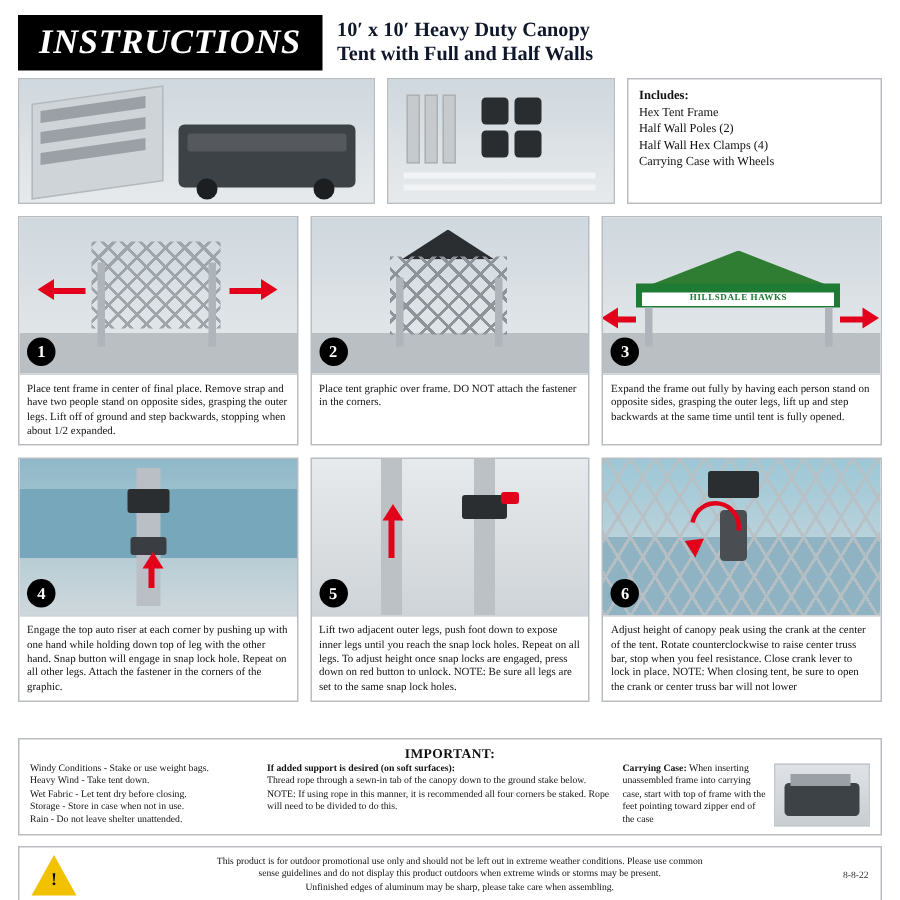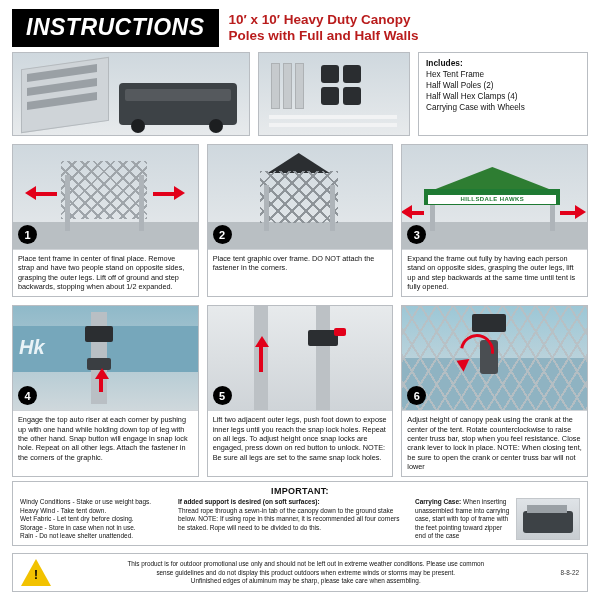--- a/index.html
+++ b/index.html
@@ -1,23 +1,23 @@
 <!DOCTYPE html>
 <html><head>
 <meta charset="utf-8">
 <style>
   html,body{margin:0;padding:0;background:#ffffff;}
   body{width:600px;height:600px;font-family:"Liberation Sans",sans-serif;color:#111;}
-  .page{position:relative;width:600px;height:600px;box-sizing:border-box;padding:10px 12px;}
+  .page{position:relative;width:600px;height:600px;box-sizing:border-box;padding:10px 12px;font-family:Liberation Serif, serif;}
 
   
   .header{display:flex;align-items:center;gap:10px;height:36px;}
   .instr-badge{background:#000;color:#fff;font-weight:bold;font-style:italic;
     font-size:23px;letter-spacing:.5px;padding:5px 14px 6px 14px;white-space:nowrap;}
-  .title-block{font-size:13.5px;font-weight:bold;line-height:1.15;color:#b91c1c;}
+  .title-block{font-size:13.5px;font-weight:bold;line-height:1.15;color:#0f172a;}
 
   
   .includes-row{display:flex;gap:8px;margin-top:6px;height:84px;}
   .img-box{border:1px solid #b9bdc2;background:#e8ebee;position:relative;overflow:hidden;}
   .case-img{width:236px;}
   .parts-img{width:150px;background:#eef0f2;}
   .includes-text{flex:1;border:1px solid #b9bdc2;background:#fff;padding:5px 7px;
     font-size:8.2px;line-height:1.33;}
   .includes-text b{font-size:8.4px;}
 
@@ -34,21 +34,21 @@
   
   .arrow{position:absolute;z-index:5;}
   .arrow-l,.arrow-r{width:0;height:0;border-top:7px solid transparent;border-bottom:7px solid transparent;}
   .arrow-l{border-right:11px solid #e2001a;}
   .arrow-r{border-left:11px solid #e2001a;}
   .arrow-u{width:0;height:0;border-left:7px solid transparent;border-right:7px solid transparent;border-bottom:11px solid #e2001a;}
   .bar-h{position:absolute;height:4px;background:#e2001a;z-index:5;}
   .bar-v{position:absolute;width:4px;background:#e2001a;z-index:5;}
 
   
-  .important-row{display:flex;gap:8px;margin-top:4px;justify-content:center;}
+  .important-row{display:flex;gap:8px;margin-top:24px;justify-content:center;}
   .imp-box{flex:1;border:1px solid #b9bdc2;background:#fff;padding:4px 7px 5px 7px;}
   .imp-title{text-align:center;font-size:9px;font-weight:bold;letter-spacing:.3px;}
   .imp-cols{display:flex;gap:8px;margin-top:2px;}
   .imp-col{font-size:6.5px;line-height:1.3;flex:1;}
   .imp-col.narrow{flex:0 0 150px;}
   .carry-col{flex:0 0 165px;font-size:6.5px;line-height:1.3;display:flex;gap:4px;}
   .carry-img{width:62px;background:#dfe3e7;border:1px solid #c3c7cb;position:relative;overflow:hidden;flex:0 0 62px;}
 
   
   .footer{display:flex;align-items:center;gap:8px;border:1px solid #b9bdc2;background:#fff;
@@ -72,21 +72,21 @@
 </style>
 </head>
 <body>
 
 <div class="page">
 
   <div class="header">
     <div class="instr-badge">INSTRUCTIONS</div>
     <div class="title-block">
       <div>10′ x 10′ Heavy Duty Canopy</div>
-      <div>Poles with Full and Half Walls</div>
+      <div>Tent with Full and Half Walls</div>
     </div>
   </div>
 
   <div class="includes-row">
     <div class="img-box case-img">
       <div class="sky"></div>
       <div style="position:absolute;left:8px;top:10px;width:86px;height:62px;background:#cfd4d8;
         transform:skewY(-8deg);border:1px solid #b4b9bd;"></div>
       <div style="position:absolute;left:14px;top:16px;width:70px;height:8px;background:#9aa0a5;transform:skewY(-8deg);"></div>
       <div style="position:absolute;left:14px;top:30px;width:70px;height:8px;background:#9aa0a5;transform:skewY(-8deg);"></div>
@@ -173,22 +173,20 @@
         <div class="arrow arrow-r" style="left:173px;top:60px;"></div>
         <div class="badge">3</div>
       </div>
       <div class="cap">Expand the frame out fully by having each person stand on opposite sides, grasping the outer legs, lift up and step backwards at the same time until tent is fully opened.</div>
     </div>
 
     <div class="cell row2">
       <div class="pic">
         <div style="position:absolute;inset:0;background:linear-gradient(#8fb9c9,#cfd8dc);"></div>
         <div style="position:absolute;left:0;top:20px;width:100%;height:46px;background:#76a7bb;"></div>
-        <div style="position:absolute;left:6px;top:26px;width:80px;height:30px;color:#e9f3f7;
-          font-size:20px;font-weight:bold;font-style:italic;line-height:30px;">Hk</div>
         <div style="position:absolute;left:78px;top:6px;width:16px;height:92px;background:#b9bfc4;"></div>
         <div style="position:absolute;left:72px;top:20px;width:28px;height:16px;background:#2b2e31;border-radius:2px;"></div>
         <div style="position:absolute;left:74px;top:52px;width:24px;height:12px;background:#3a3e42;border-radius:2px;"></div>
         <div class="bar-v" style="left:86px;top:70px;height:16px;"></div>
         <div class="arrow arrow-u" style="left:82px;top:62px;"></div>
         <div class="badge">4</div>
       </div>
       <div class="cap">Engage the top auto riser at each corner by pushing up with one hand while holding down top of leg with the other hand. Snap button will engage in snap lock hole. Repeat on all other legs. Attach the fastener in the corners of the graphic.</div>
     </div>
 

